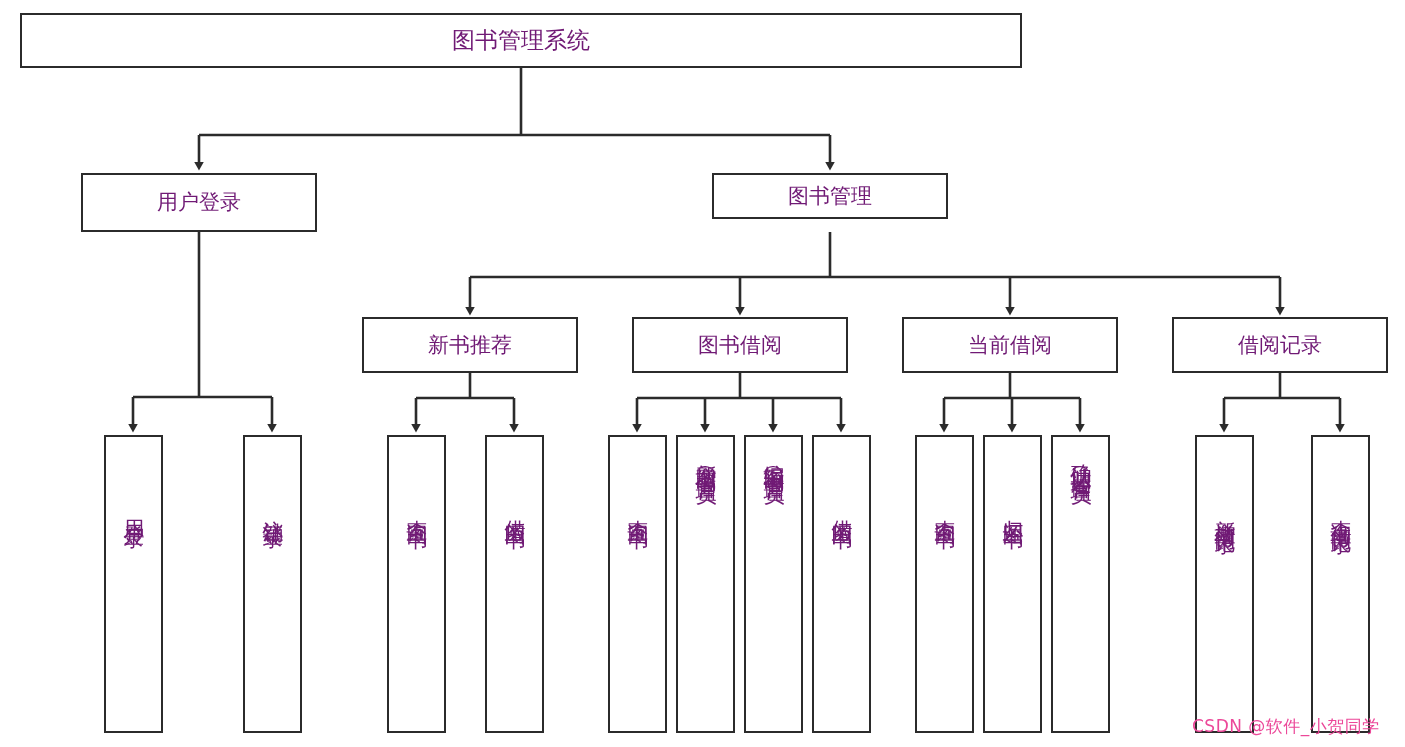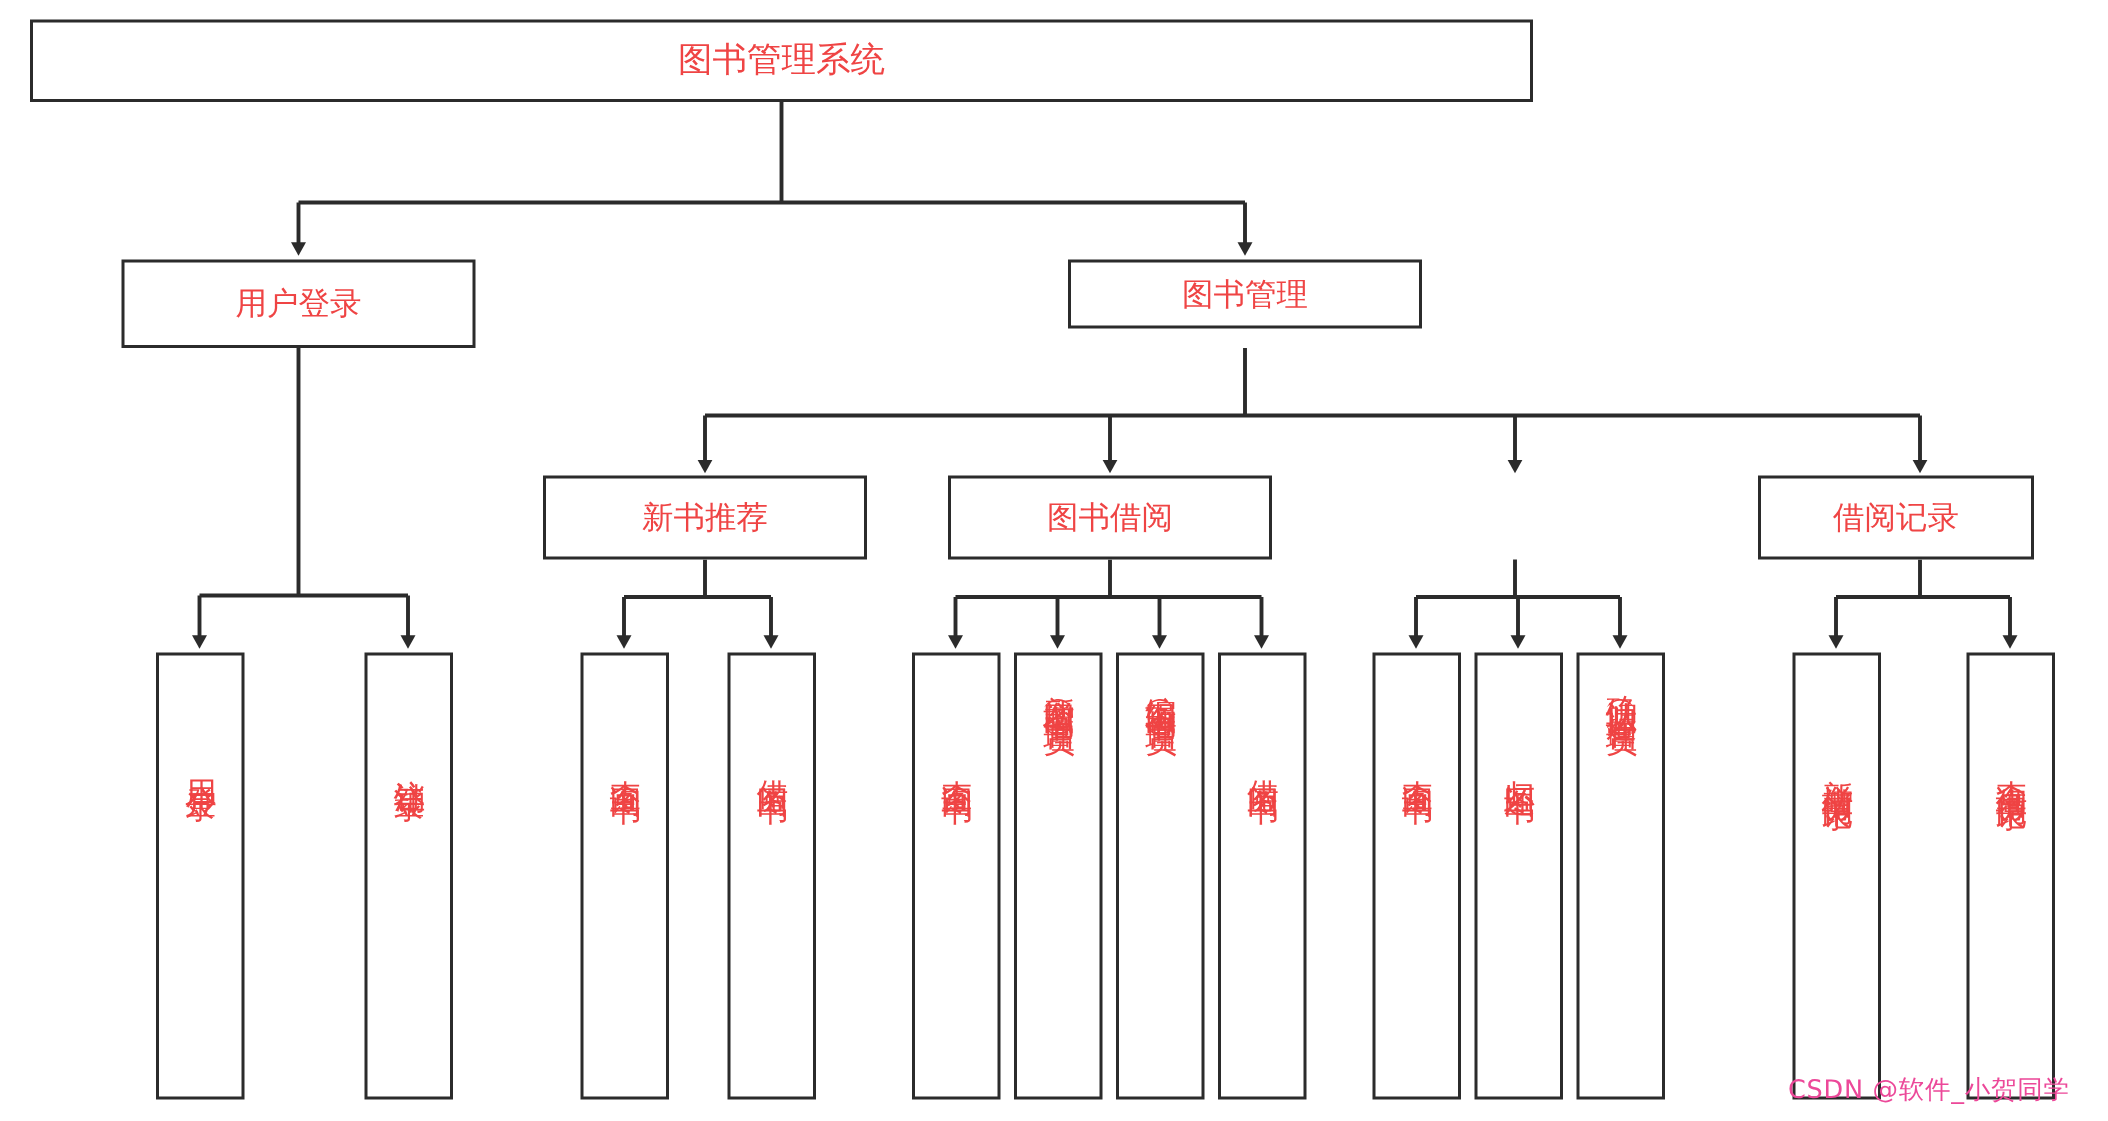--- a/index.html
+++ b/index.html
@@ -27,21 +27,21 @@
     pointer-events: none;
   }
   .node {
     position: absolute;
     box-sizing: border-box;
     background: #ffffff;
     border: 2px solid #2b2b2b;
     display: flex;
     align-items: center;
     justify-content: center;
-    color: #ef4444;
+    color: #701a75;
   }
   .node .label {
     display: block;
     text-align: center;
     line-height: 1.18;
     white-space: nowrap;
   }
   .node-root .label {
     font-size: 23px;
   }
@@ -141,21 +141,24 @@
   <div class="node node-l1" style="left:712px; top:173px; width:236px; height:46px;">
     <span class="label">图书管理</span>
   </div>
 
   <div class="node node-l2" style="left:632px; top:317px; width:216px; height:56px;">
     <span class="label">图书借阅</span>
   </div>
   <div class="node node-l2" style="left:362px; top:317px; width:216px; height:56px;">
     <span class="label">新书推荐</span>
   </div>
-  <div class="node node-l2" style="left:1172px; top:317px; width:184px; height:56px;">
+  <div class="node node-l2" style="left:902px; top:317px; width:216px; height:56px;">
+    <span class="label">当前借阅</span>
+  </div>
+  <div class="node node-l2" style="left:1172px; top:317px; width:216px; height:56px;">
     <span class="label">借阅记录</span>
   </div>
 
   <div class="node node-leaf leaf-mid" style="left:104px; top:435px; width:59px; height:298px;">
     <span class="label">用户登录</span>
   </div>
   <div class="node node-leaf leaf-mid" style="left:243px; top:435px; width:59px; height:298px;">
     <span class="label">注销登录</span>
   </div>
 

